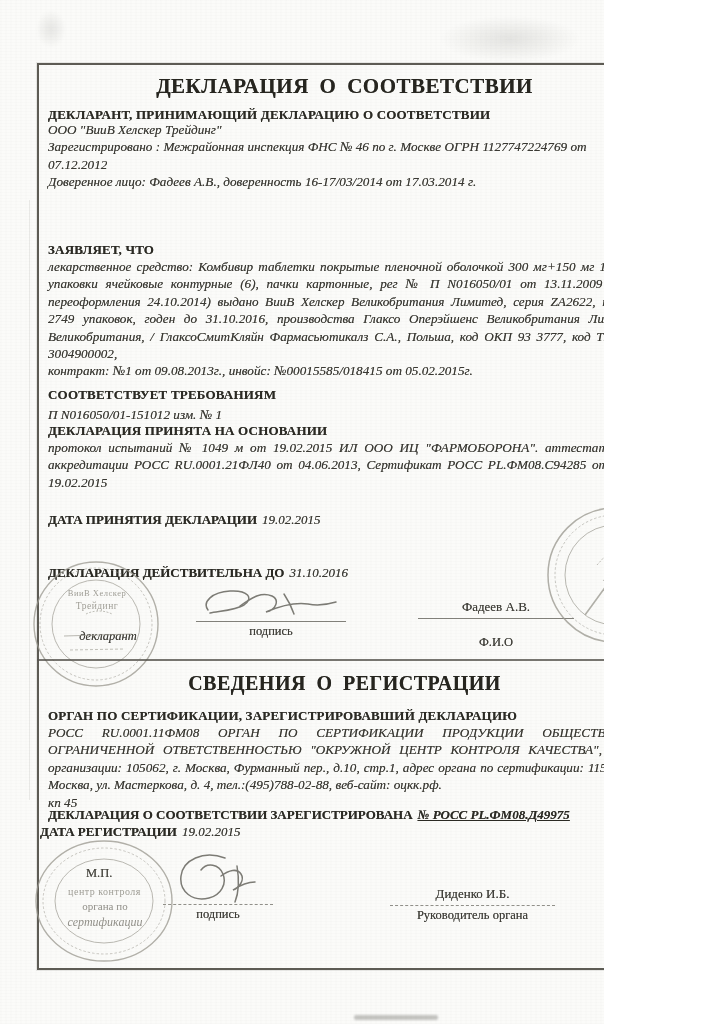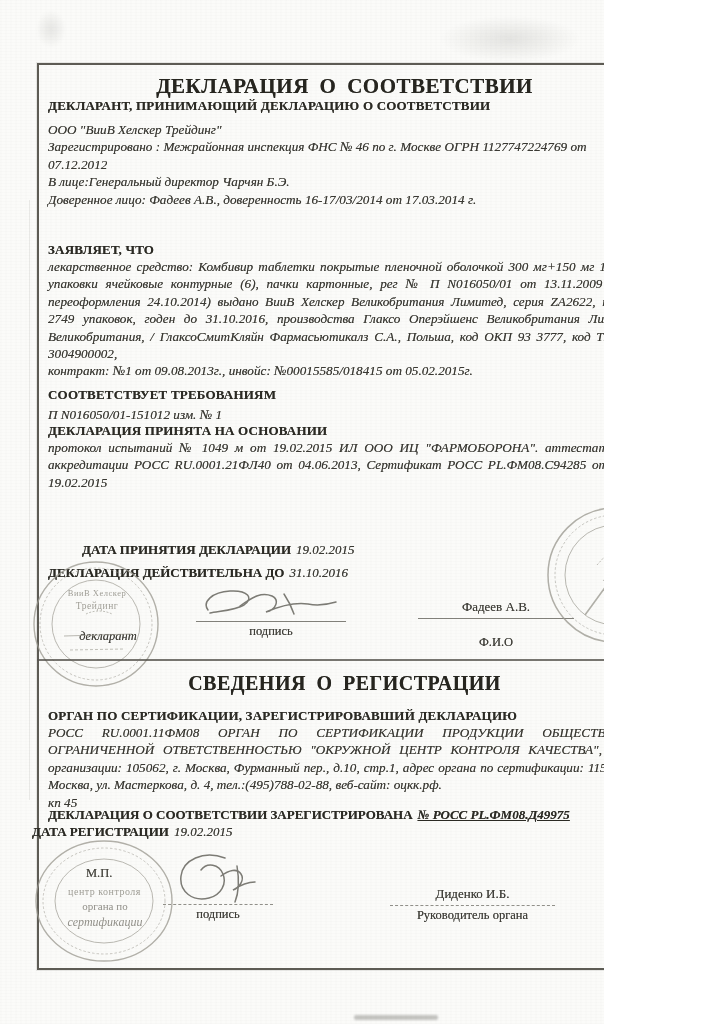--- a/index.html
+++ b/index.html
@@ -51,41 +51,40 @@
   <div class="smudge" style="left:36px;top:10px;width:30px;height:38px;background:radial-gradient(closest-side,rgba(110,110,104,0.14),transparent);"></div>
   <div class="smudge" style="left:440px;top:16px;width:140px;height:46px;background:radial-gradient(closest-side,rgba(110,110,104,0.16),transparent);"></div>
   <div class="edge-line" style="left:655px;top:63px;width:1px;height:905px;opacity:0.55;"></div>
   <div class="edge-line" style="left:29px;top:200px;width:1px;height:600px;opacity:0.25;"></div>
   <div class="smudge" style="left:354px;top:1015px;width:84px;height:5px;border-radius:2px;background:rgba(70,70,64,0.30);"></div>
 
   <div class="frame"></div>
 
   <div class="title doc-text" style="top:74px;">ДЕКЛАРАЦИЯ О СООТВЕТСТВИИ</div>
 
-  <div class="abs heading doc-text" style="left:48px;top:98px;">ДЕКЛАРАНТ, ПРИНИМАЮЩИЙ ДЕКЛАРАЦИЮ О СООТВЕТСТВИИ</div>
+  <div class="abs heading doc-text" style="left:48px;top:107px;">ДЕКЛАРАНТ, ПРИНИМАЮЩИЙ ДЕКЛАРАЦИЮ О СООТВЕТСТВИИ</div>
   <div class="abs" style="left:48px;top:121px;width:594px;">
     <div class="body-line doc-text">ООО "ВииВ Хелскер Трейдинг"</div>
     <div class="body-line doc-text">Зарегистрировано : Межрайонная инспекция ФНС № 46 по г. Москве ОГРН 1127747224769 от 07.12.2012</div>
-    <div class="body-line doc-text">В лице:Генеральный директор Чарчян Б.Э.</div>
     <div class="body-line doc-text">Доверенное лицо: Фадеев А.В., доверенность 16-17/03/2014 от 17.03.2014 г.</div>
   </div>
 
   <div class="abs heading doc-text" style="left:48px;top:242px;">ЗАЯВЛЯЕТ, ЧТО</div>
   <div class="abs" style="left:48px;top:258px;width:596px;">
     <div class="body-line para doc-text">лекарственное средство: Комбивир таблетки покрытые пленочной оболочкой 300 мг+150 мг 10 шт., упаковки ячейковые контурные (6), пачки картонные, рег № П N016050/01 от 13.11.2009 (дата переоформления 24.10.2014) выдано ВииВ Хелскер Великобритания Лимитед, серия ZA2622, партия 2749 упаковок, годен до 31.10.2016, производства Глаксо Оперэйшенс Великобритания Лимитед, Великобритания, / ГлаксоСмитКляйн Фармасьютикалз С.А., Польша, код ОКП 93 3777, код ТН ВЭД 3004900002,</div>
     <div class="body-line doc-text">контракт: №1 от 09.08.2013г., инвойс: №00015585/018415 от 05.02.2015г.</div>
   </div>
 
   <div class="abs heading doc-text" style="left:48px;top:387px;">СООТВЕТСТВУЕТ ТРЕБОВАНИЯМ</div>
   <div class="abs body-line doc-text" style="left:48px;top:406px;width:594px;">П N016050/01-151012 изм. № 1</div>
 
   <div class="abs heading doc-text" style="left:48px;top:423px;">ДЕКЛАРАЦИЯ ПРИНЯТА НА ОСНОВАНИИ</div>
   <div class="abs body-line para doc-text" style="left:48px;top:439px;width:560px;">протокол испытаний № 1049 м от 19.02.2015 ИЛ ООО ИЦ "ФАРМОБОРОНА". аттестат аккредитации РОСС RU.0001.21ФЛ40 от 04.06.2013, Сертификат РОСС PL.ФМ08.С94285 от 19.02.2015</div>
 
-  <div class="abs bold-line doc-text" style="left:48px;top:542px;margin-left:34px;">
+  <div class="abs bold-line doc-text" style="left:48px;top:512px;">
     <span>ДАТА ПРИНЯТИЯ ДЕКЛАРАЦИИ</span><span class="ival">19.02.2015</span>
   </div>
   <div class="abs bold-line doc-text" style="left:48px;top:565px;">
     <span>ДЕКЛАРАЦИЯ ДЕЙСТВИТЕЛЬНА ДО</span><span class="ival">31.10.2016</span>
   </div>
 
   <div class="abs sig-label doc-text" style="left:58px;top:629px;width:100px;font-style:italic;">декларант</div>
 
   <div class="abs" style="left:196px;top:584px;width:150px;">
     <svg width="150" height="37" viewBox="0 0 150 37">
@@ -141,21 +140,21 @@
 
   <div class="abs heading doc-text" style="left:48px;top:708px;">ОРГАН ПО СЕРТИФИКАЦИИ, ЗАРЕГИСТРИРОВАВШИЙ ДЕКЛАРАЦИЮ</div>
   <div class="abs" style="left:48px;top:724px;width:594px;">
     <div class="body-line para doc-text">РОСС RU.0001.11ФМ08 ОРГАН ПО СЕРТИФИКАЦИИ ПРОДУКЦИИ ОБЩЕСТВО С ОГРАНИЧЕННОЙ ОТВЕТСТВЕННОСТЬЮ "ОКРУЖНОЙ ЦЕНТР КОНТРОЛЯ КАЧЕСТВА", адрес организации: 105062, г. Москва, Фурманный пер., д.10, стр.1, адрес органа по сертификации: 115280, г. Москва, ул. Мастеркова, д. 4, тел.:(495)788-02-88, веб-сайт: оцкк.рф.</div>
     <div class="body-line doc-text">кп 45</div>
   </div>
 
   <div class="abs bold-line doc-text" style="left:48px;top:807px;">
     <span>ДЕКЛАРАЦИЯ О СООТВЕТСТВИИ ЗАРЕГИСТРИРОВАНА</span><span class="ibold">№ РОСС PL.ФМ08.Д49975</span>
   </div>
-  <div class="abs bold-line doc-text" style="left:32px;top:824px;">
+  <div class="abs bold-line doc-text" style="left:40px;top:824px;">
     <span>ДАТА РЕГИСТРАЦИИ</span><span class="ival">19.02.2015</span>
   </div>
 
   <div class="abs" style="left:163px;top:852px;width:110px;">
     <svg width="110" height="52" viewBox="0 0 110 52">
       <g fill="none" stroke="#6f6e67" stroke-width="1.5" stroke-linecap="round" opacity="0.9">
         <path d="M62,6 C40,-2 20,8 18,24 C16,40 30,50 46,46 C58,43 64,32 60,22 C56,12 44,10 38,18"></path>
         <path d="M58,24 C66,18 74,16 78,22 C82,28 76,36 70,38 C76,34 84,30 92,30"></path>
         <path d="M74,14 C76,26 76,40 72,50"></path>
       </g>

